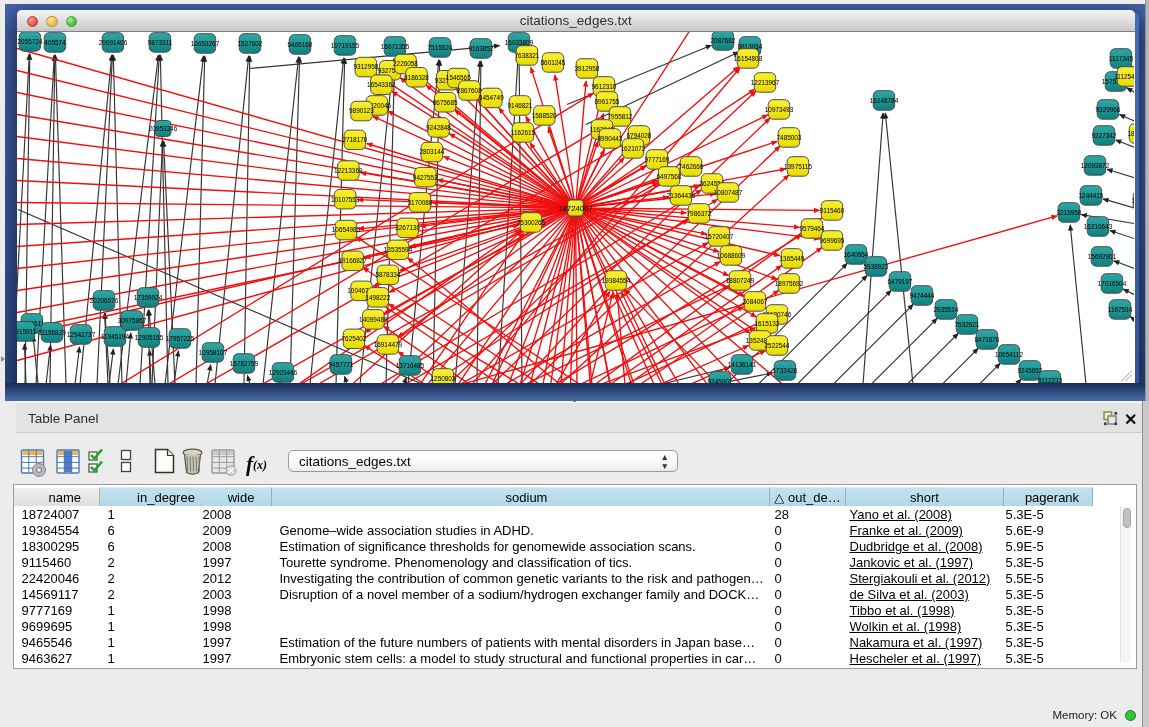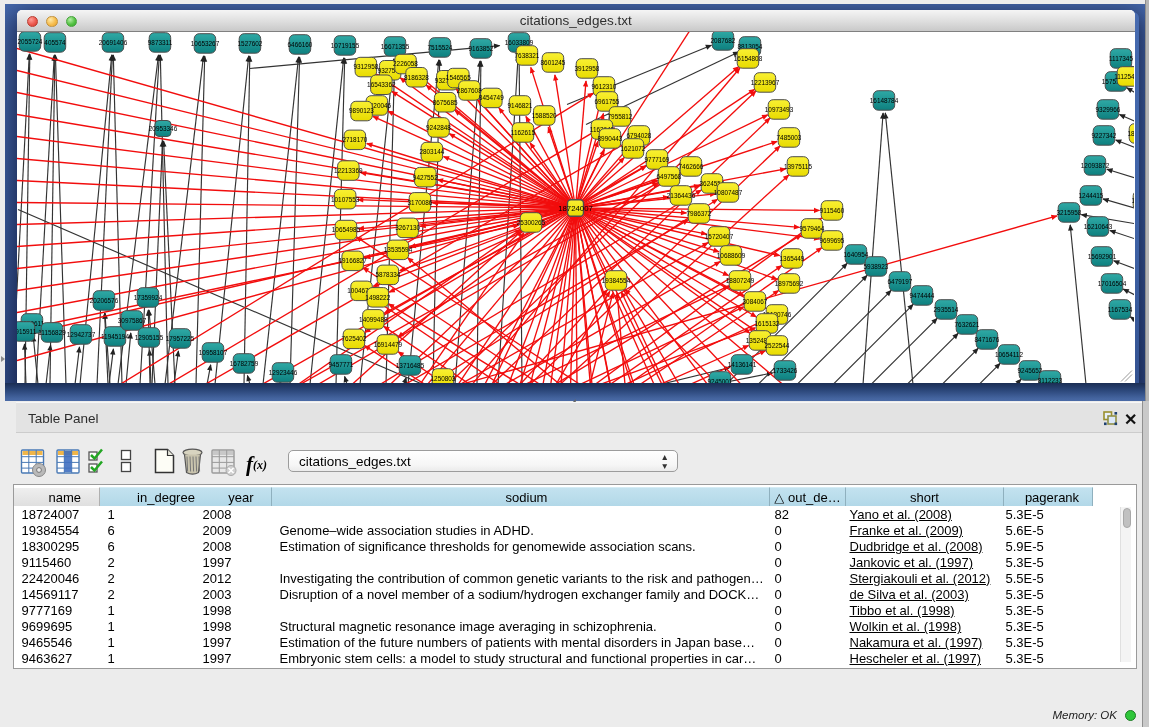--- a/index.html
+++ b/index.html
@@ -45,21 +45,21 @@
 .tr span { position:absolute; top:0; line-height:16px; }
 .tr .c1 { left:8px; } .tr .c2 { left:94px; } .tr .c3 { left:189px; } .tr .c4 { left:266px; }
 .tr .c5 { left:761px; } .tr .c6 { left:836px;text-decoration:underline; } .tr .c7 { left:992px; }
 .vsb { position:absolute; left:1120px; top:507px; width:11px; height:155px; background:#f4f4f4; border-left:1px solid #e0e0e0;}
 .vsb .thumb { position:absolute; left:1.5px; top:1px; width:8px; height:20px; background:#c1c1c1; border-radius:4px; border:0.5px solid #a8a8a8;}
 .tabs { position:absolute; left:429px; top:714px; height:20.5px; border:1px solid #9a9a9a; border-radius:5px;
   background:#15803d; display:flex; overflow:hidden; box-shadow:0 1px 0 rgba(255,255,255,.7);margin-top:48px;}
 .tabs div { height:100%; line-height:19px; font-size:13px; padding:0 13px; color:#000; }
 .tabs .sel { background:linear-gradient(180deg,#8a8a8a,#6f6f6f); color:#fff; padding:0 9px; }
 .tabs .sep { padding:0; width:1px; background:#b5b5b5; }
-.mem { position:absolute; right:32px; top:709px; font-size:11.5px; color:#222;font-style:italic; }
+.mem { position:absolute; right:32px; top:709px; font-size:11.5px; color:#222; }
 .dot { position:absolute; right:13px; top:710px; width:11px; height:11px; border-radius:50%;
   background:#2fc63a; border:1px solid #1d7c24; }
 .edgeR { position:absolute; right:0; top:401px; width:7px; height:326px; background:#c9c9c9; border-left:1px solid #909090; }
 .larrow { position:absolute; left:1px; top:356px; width:0; height:0; border-left:4px solid #8a8a8a; border-top:3.5px solid transparent; border-bottom:3.5px solid transparent; }
 </style></head>
 <body>
 <div class="desktop">
   <div class="winshadow"></div>
   <div class="bband"></div>
   <div class="window">
@@ -650,56 +650,57 @@
     <text x="253" y="28" font-family="Liberation Serif, serif" font-style="italic" font-weight="bold" font-size="12" fill="#000">(x)</text>
   </svg>
   <div class="combo">
     <span>citations_edges.txt</span>
     <div class="ar">▲<br>▼</div>
   </div>
   <div class="tablebox"></div>
   <div class="hdr">
     <div class="h1">name</div>
     <div class="h2">in_degree</div>
-    <div class="h3">year</div>
+    <div class="h3">wide</div>
     <div class="h4">sodium</div>
     <div class="h5">△ out_de…</div>
     <div class="h6">short</div>
     <div class="h7">pagerank</div>
   </div>
   <div class="tr" style="top:507px">
     <span class="c1">18724007</span>
     <span class="c2">1</span>
     <span class="c3">2008</span>
-    <span class="c5">82</span>
+    <span class="c5">28</span>
     <span class="c6">Yano et al. (2008)</span>
     <span class="c7">5.3E-5</span>
   </div>
 <div class="tr" style="top:523px">
     <span class="c1">19384554</span>
     <span class="c2">6</span>
     <span class="c3">2009</span>
     <span class="c4">Genome–wide association studies in ADHD.</span>
     <span class="c5">0</span>
     <span class="c6">Franke et al. (2009)</span>
-    <span class="c7">5.6E-5</span>
+    <span class="c7">5.6E-9</span>
   </div>
 <div class="tr" style="top:539px">
     <span class="c1">18300295</span>
     <span class="c2">6</span>
     <span class="c3">2008</span>
     <span class="c4">Estimation of significance thresholds for genomewide association scans.</span>
     <span class="c5">0</span>
     <span class="c6">Dudbridge et al. (2008)</span>
     <span class="c7">5.9E-5</span>
   </div>
 <div class="tr" style="top:555px">
     <span class="c1">9115460</span>
     <span class="c2">2</span>
     <span class="c3">1997</span>
+    <span class="c4">Tourette syndrome. Phenomenology and classification of tics.</span>
     <span class="c5">0</span>
     <span class="c6">Jankovic et al. (1997)</span>
     <span class="c7">5.3E-5</span>
   </div>
 <div class="tr" style="top:571px">
     <span class="c1">22420046</span>
     <span class="c2">2</span>
     <span class="c3">2012</span>
     <span class="c4">Investigating the contribution of common genetic variants to the risk and pathogen…</span>
     <span class="c5">0</span>
@@ -720,21 +721,20 @@
     <span class="c2">1</span>
     <span class="c3">1998</span>
     <span class="c5">0</span>
     <span class="c6">Tibbo et al. (1998)</span>
     <span class="c7">5.3E-5</span>
   </div>
 <div class="tr" style="top:619px">
     <span class="c1">9699695</span>
     <span class="c2">1</span>
     <span class="c3">1998</span>
-    <span class="c4">Structural magnetic resonance image averaging in schizophrenia.</span>
     <span class="c5">0</span>
     <span class="c6">Wolkin et al. (1998)</span>
     <span class="c7">5.3E-5</span>
   </div>
 <div class="tr" style="top:635px">
     <span class="c1">9465546</span>
     <span class="c2">1</span>
     <span class="c3">1997</span>
     <span class="c4">Estimation of the future numbers of patients with mental disorders in Japan base…</span>
     <span class="c5">0</span>

